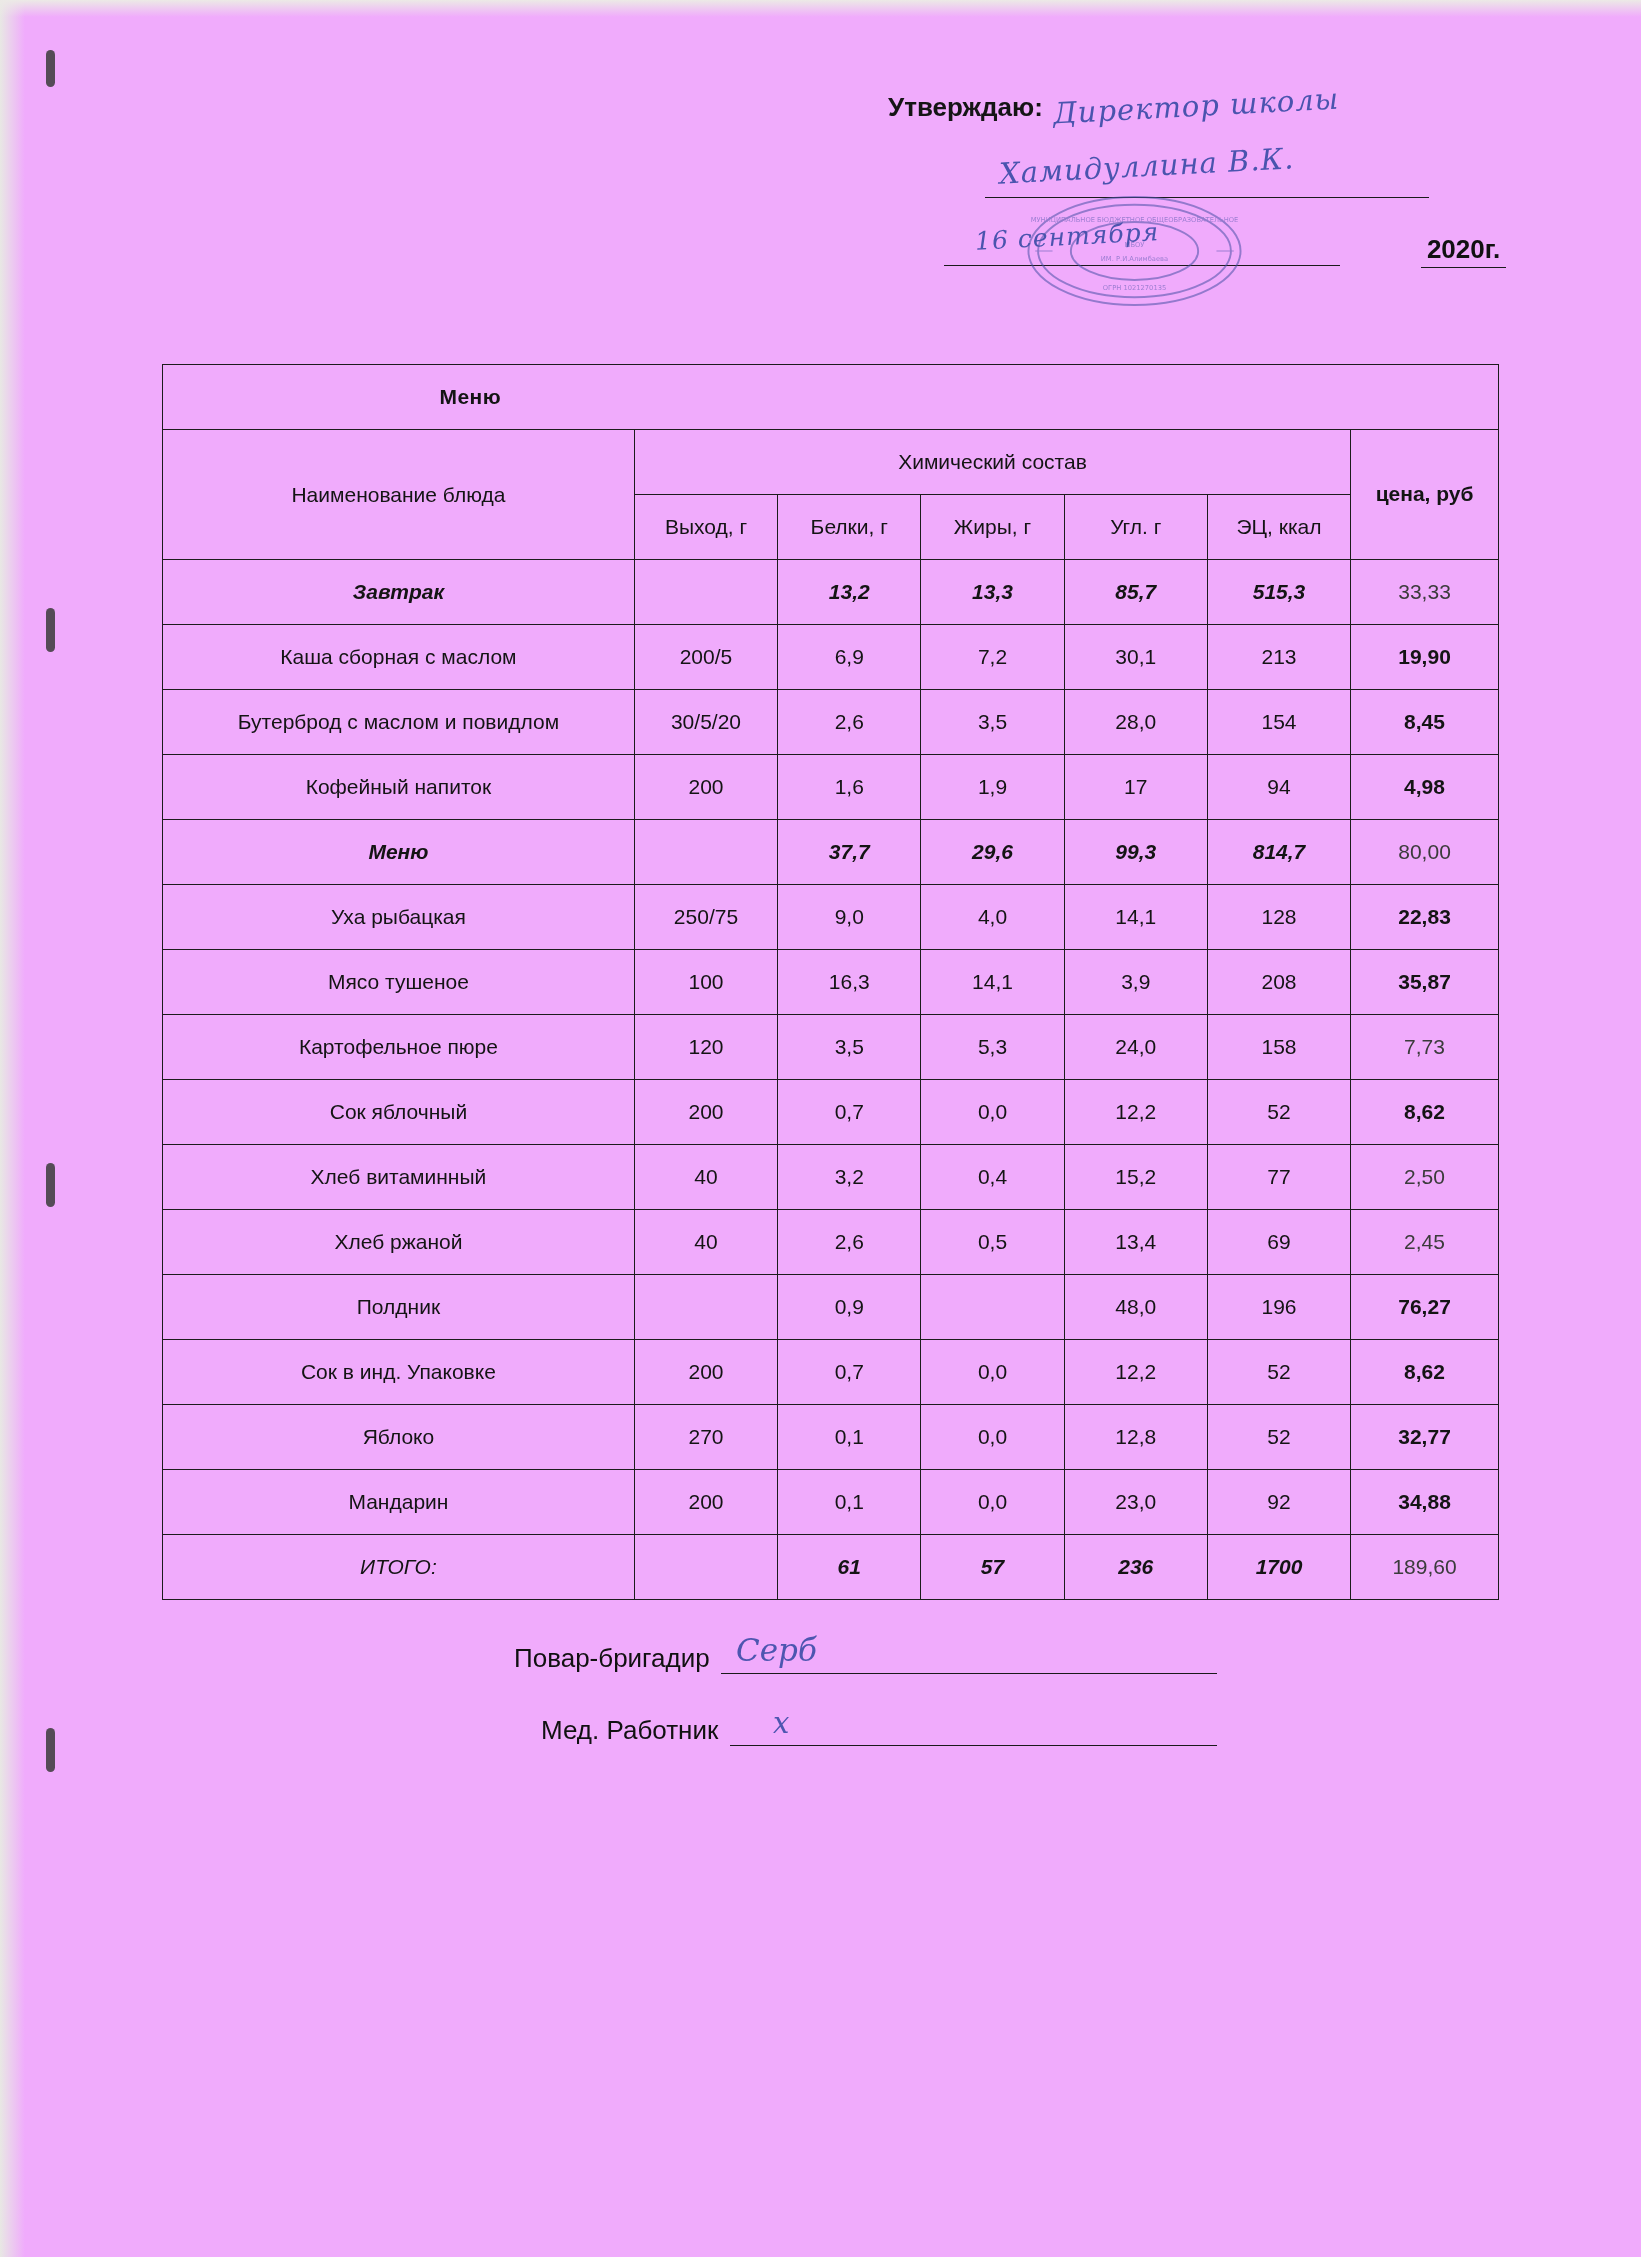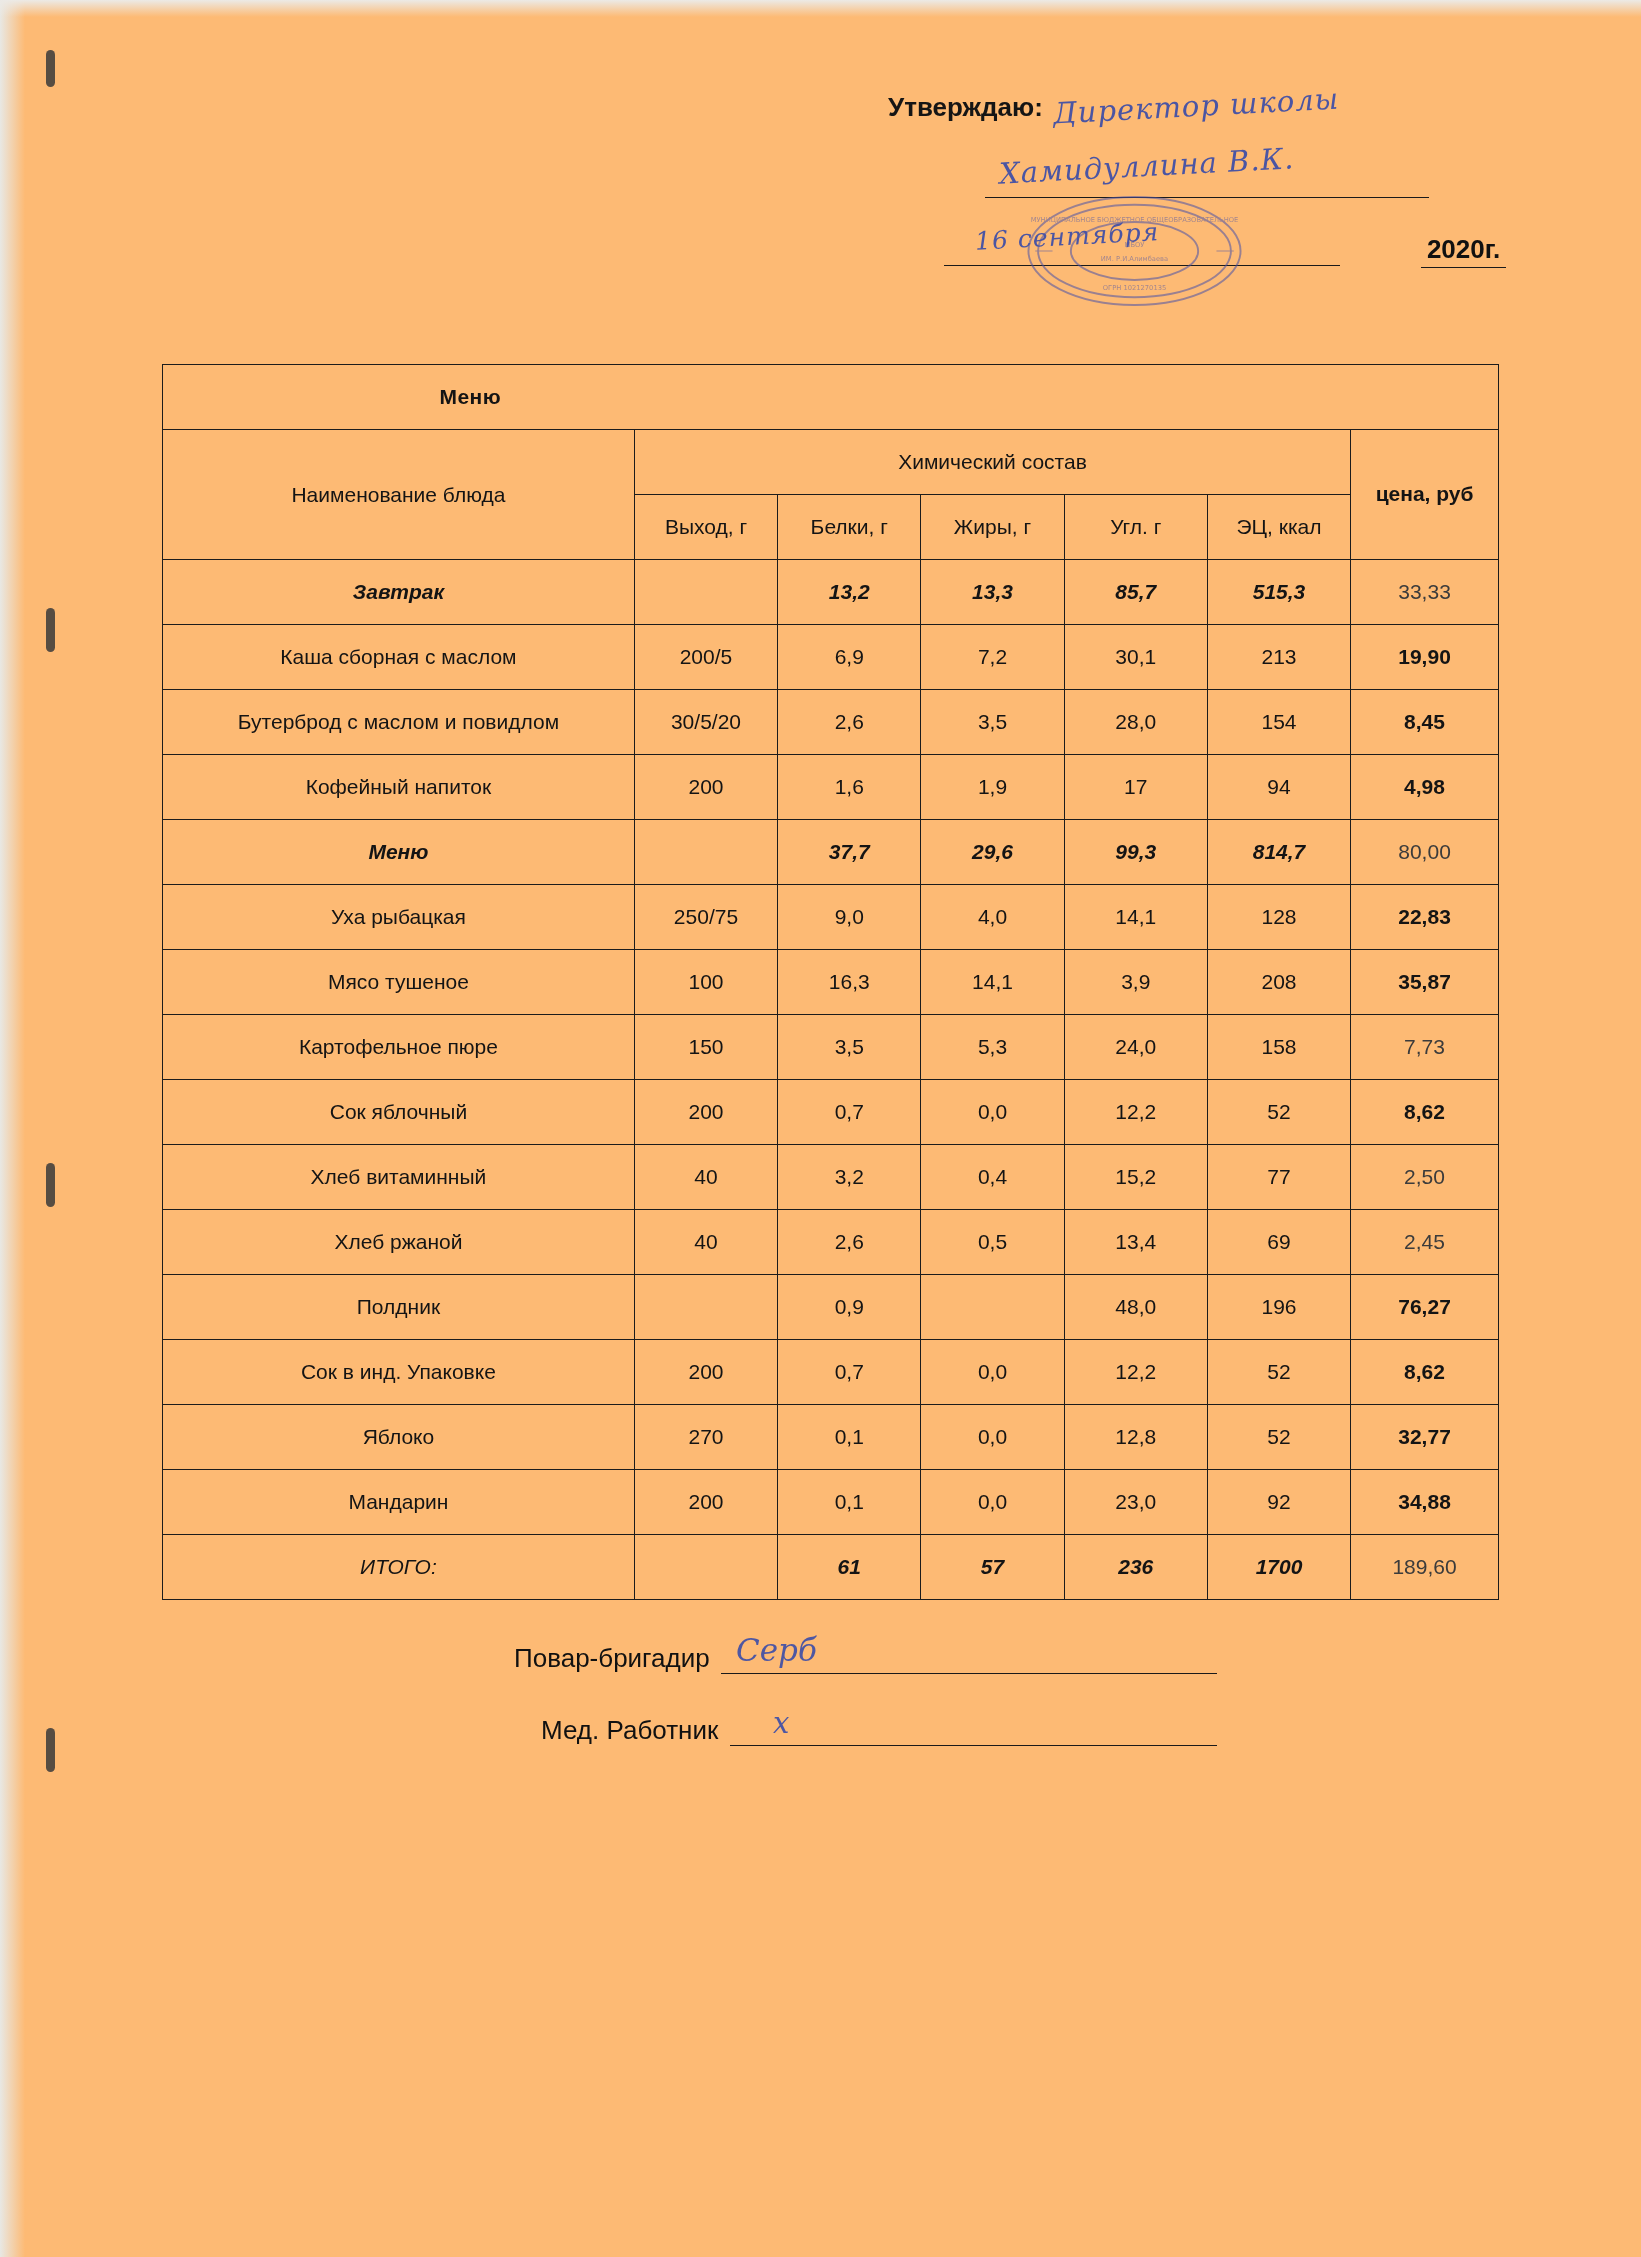--- a/index.html
+++ b/index.html
@@ -11,21 +11,21 @@
     width: 1641px;
     height: 2257px;
     position: relative;
     font-family: "Liberation Sans", sans-serif;
     color: #111111;
     overflow: hidden;
   }
   .page {
     position: absolute;
     inset: 0;
-    background: #fdba74;
+    background: #f0abfc;
   }
   
   .scan-edge-left {
     position: absolute;
     left: 0; top: 0;
     width: 25px; height: 100%;
     background: linear-gradient(to right, #e8e8e4, rgba(255,255,255,0));
     pointer-events: none;
   }
   .scan-edge-top {
@@ -370,21 +370,21 @@
           <td class="dish">Мясо тушеное</td>
           <td>100</td>
           <td>16,3</td>
           <td>14,1</td>
           <td>3,9</td>
           <td>208</td>
           <td class="price-cell">35,87</td>
         </tr>
         <tr>
           <td class="dish">Картофельное пюре</td>
-          <td>150</td>
+          <td>120</td>
           <td>3,5</td>
           <td>5,3</td>
           <td>24,0</td>
           <td>158</td>
           <td class="price-cell light">7,73</td>
         </tr>
         <tr>
           <td class="dish faded">Сок яблочный</td>
           <td>200</td>
           <td>0,7</td>

